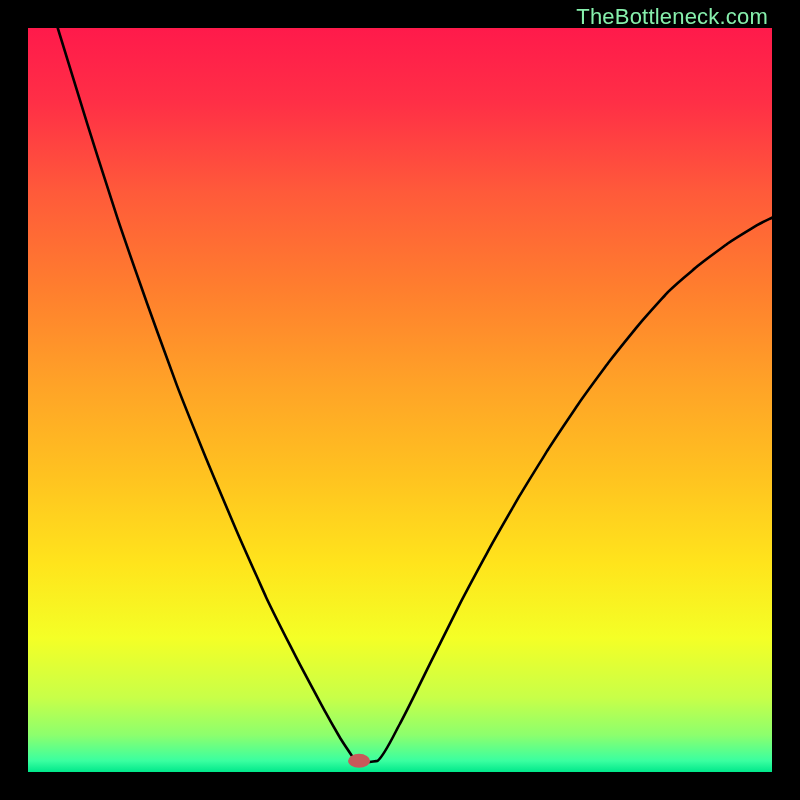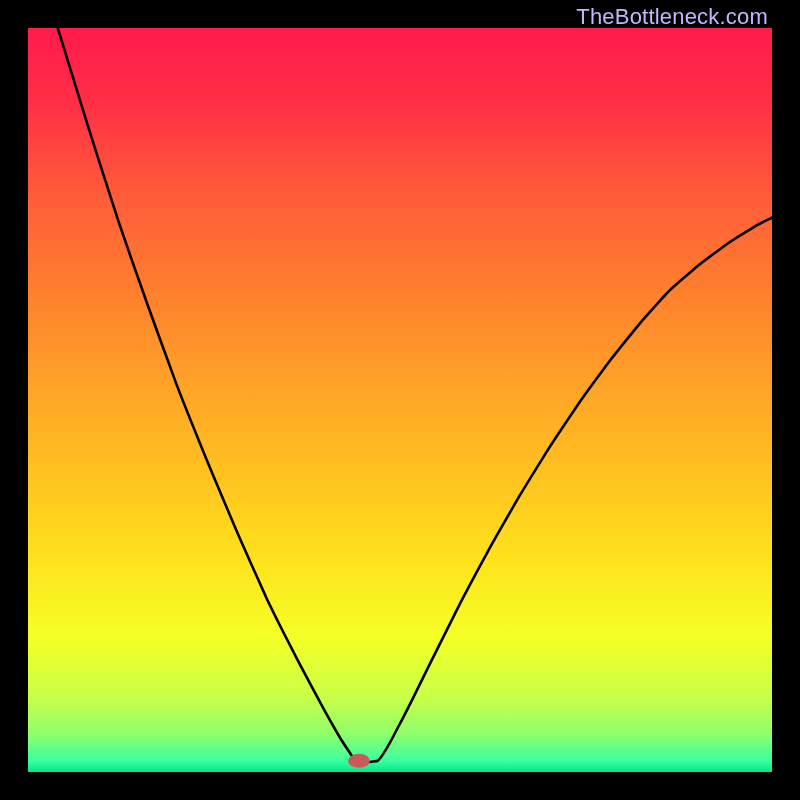--- a/index.html
+++ b/index.html
@@ -23,21 +23,21 @@
     position: absolute;
     left: 0;
     top: 0;
     width: 744px;
     height: 744px;
   }
   .watermark {
     position: absolute;
     top: 4px;
     right: 32px;
-    color: #c4b5fd;
+    color: #86efac;
     font-size: 22px;
     font-weight: 500;
     letter-spacing: 0.2px;
     user-select: none;
   }
   svg {
     display: block;
   }
 </style>
 </head>

